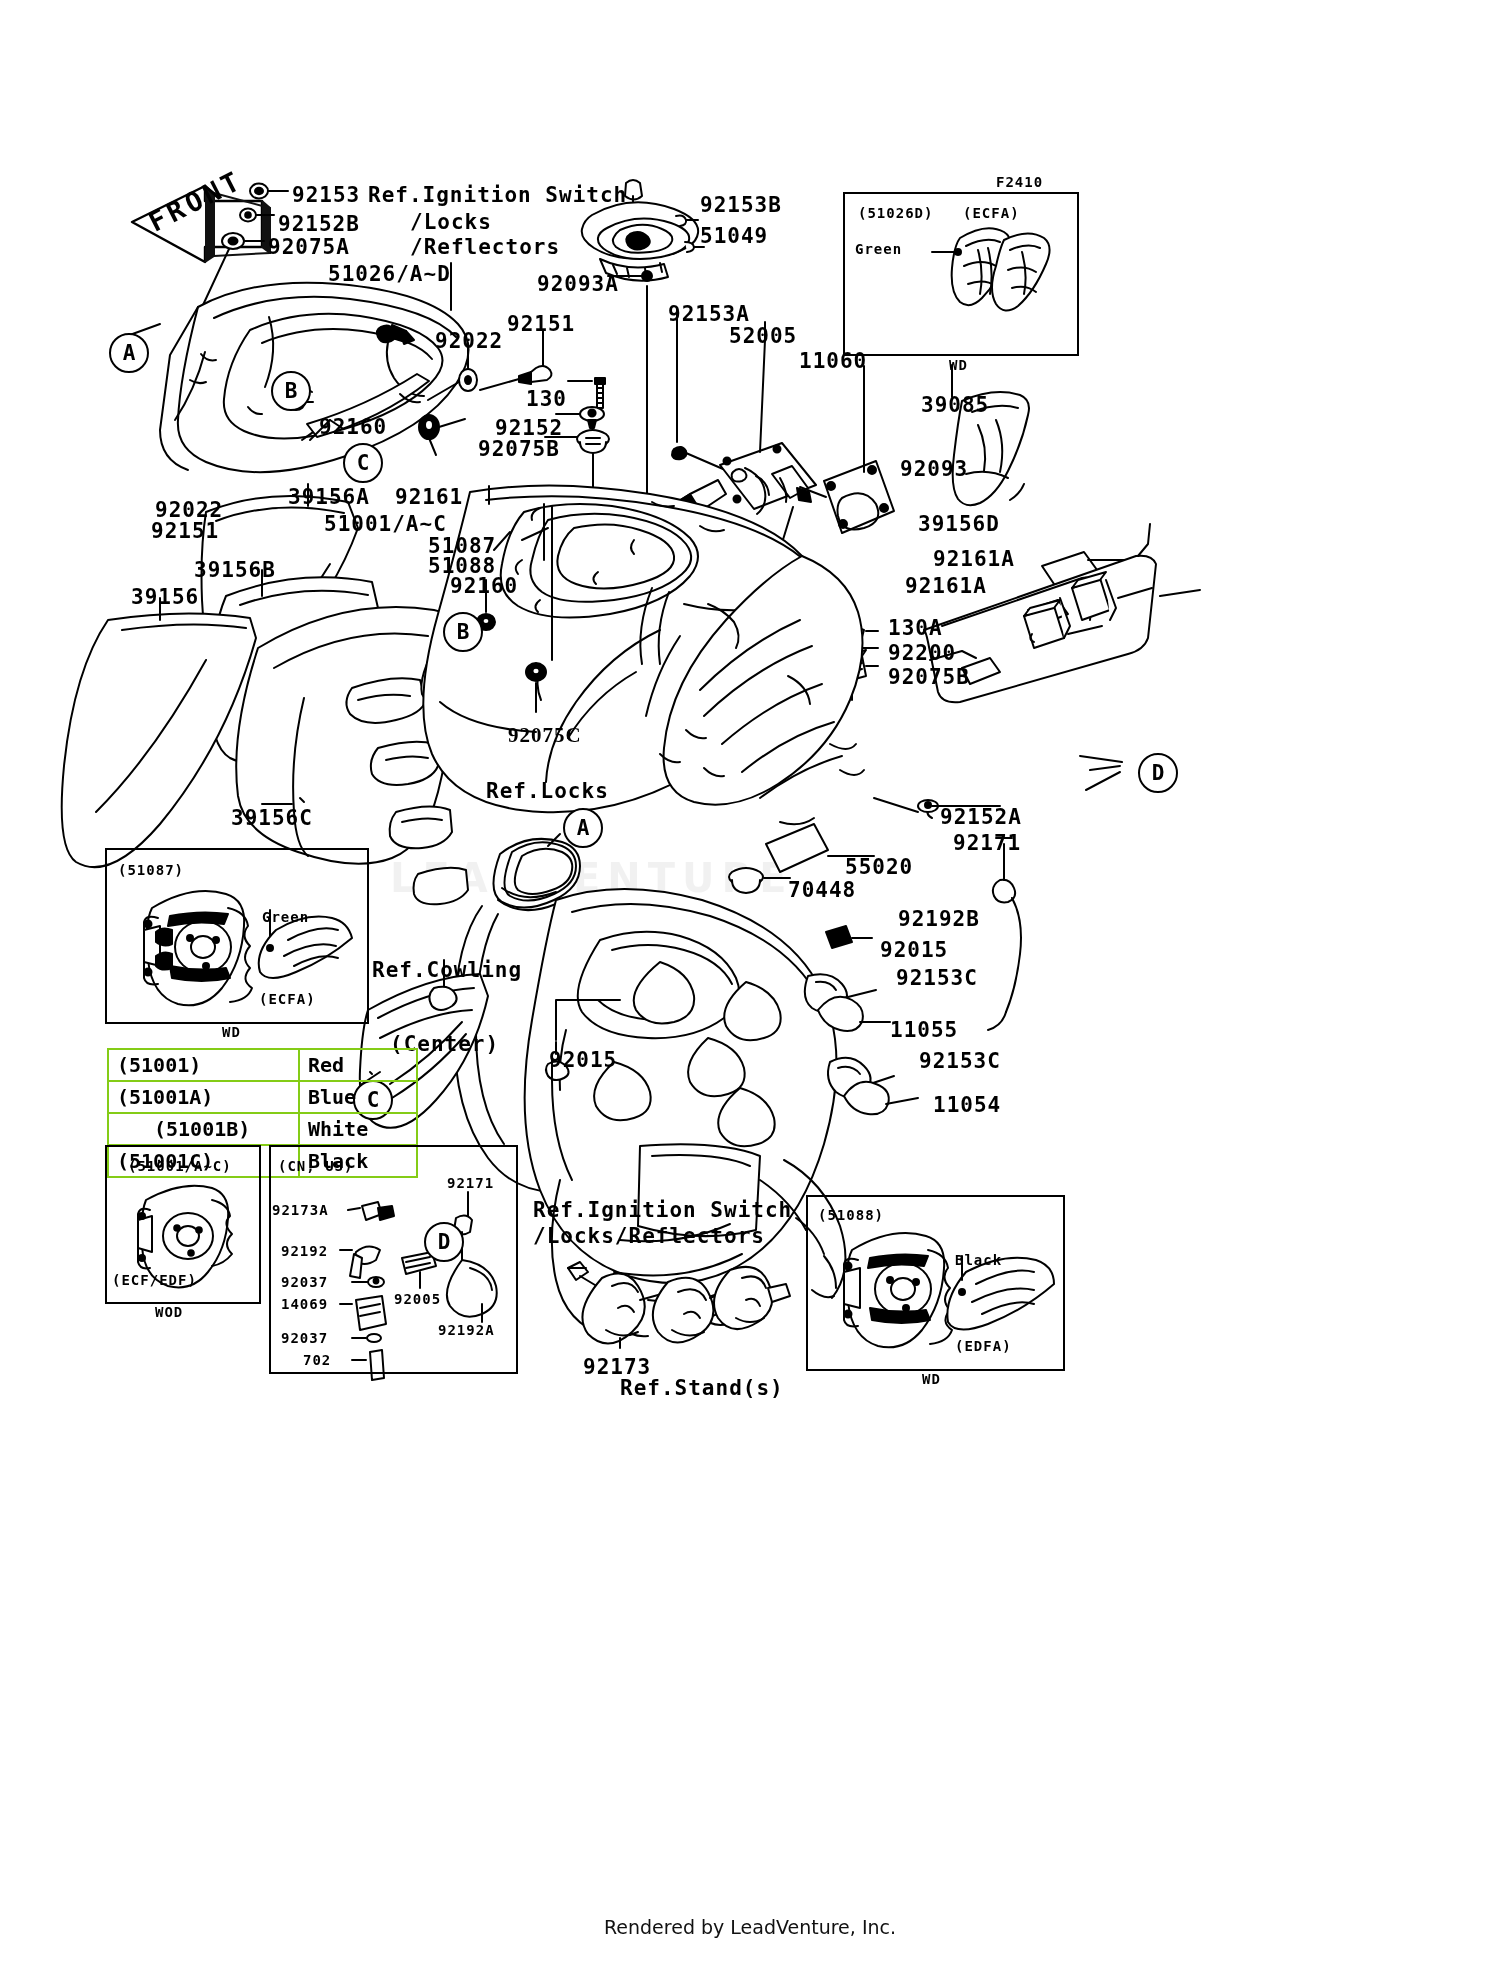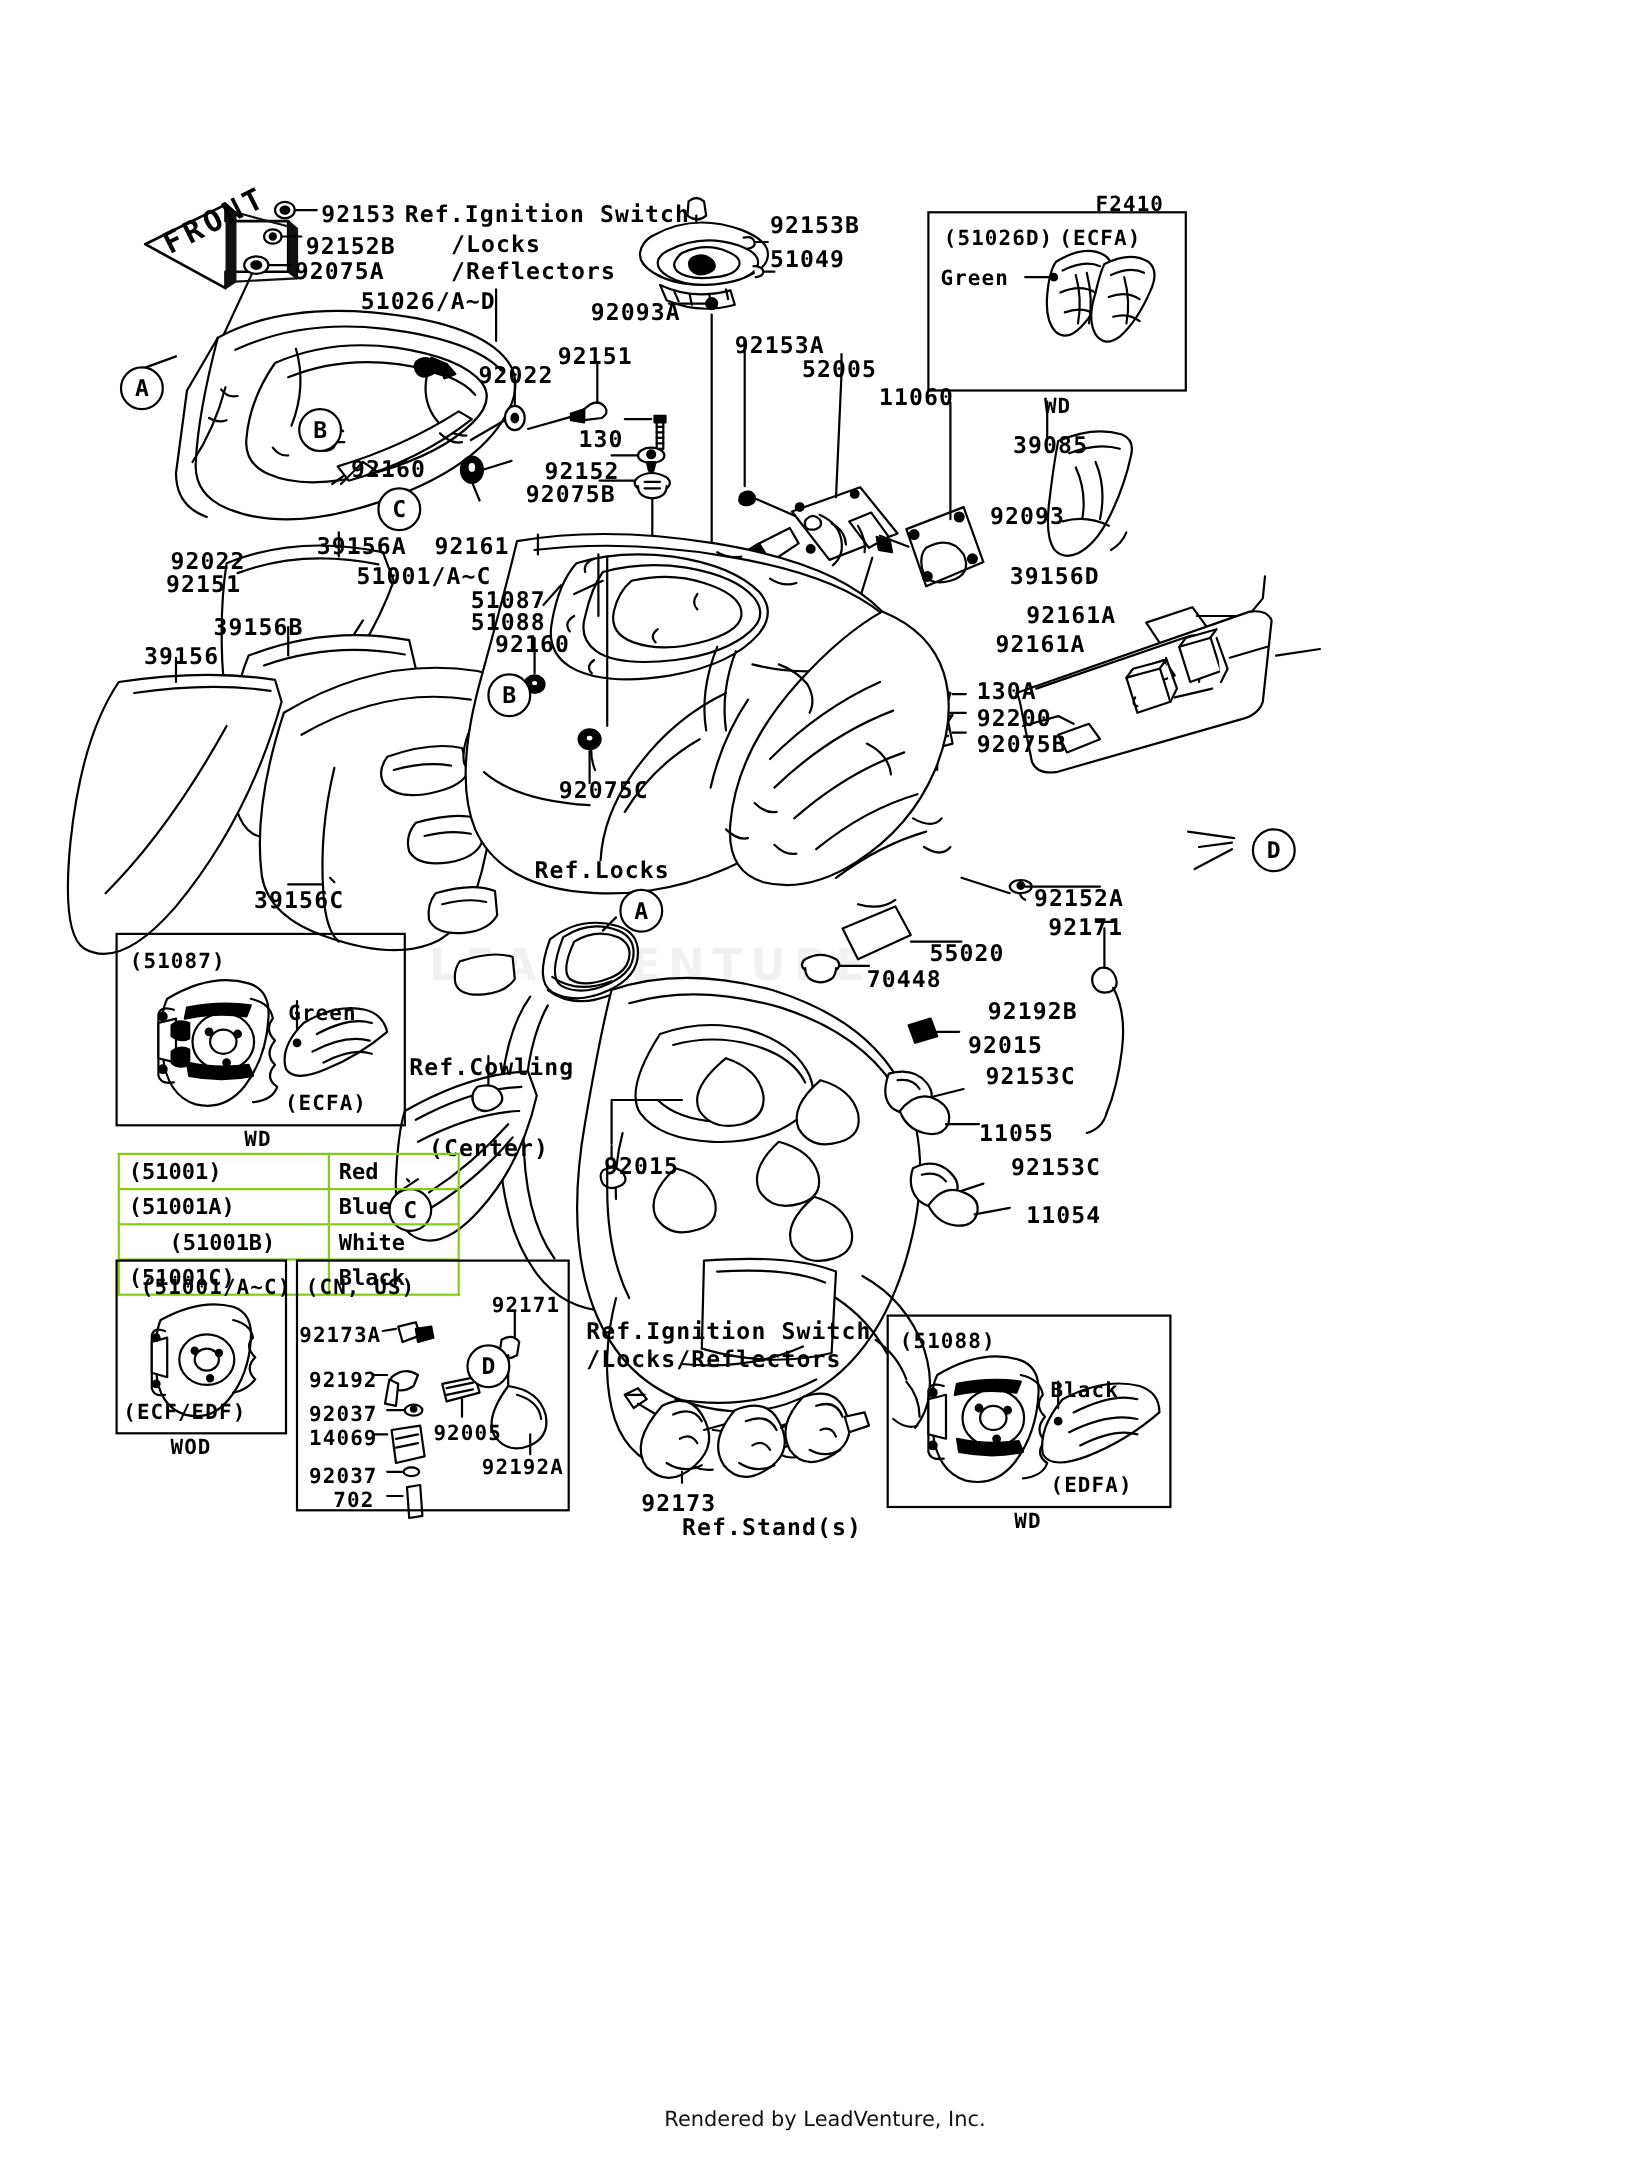--- a/index.html
+++ b/index.html
@@ -2,21 +2,21 @@
 <html><head>
 <meta charset="utf-8">
 <style>
   html,body{margin:0;padding:0;background:#ffffff;}
   body{width:1500px;height:1962px;position:relative;
        font-family:"DejaVu Sans Mono","Liberation Mono",monospace;color:#000;}
   #sheet{position:absolute;left:0;top:0;width:1500px;height:1962px;overflow:hidden;}
   svg.art{position:absolute;left:0;top:0;width:1500px;height:1962px;}
   .lbl{position:absolute;white-space:pre;font-family:"DejaVu Sans Mono","Liberation Mono",monospace;
        font-weight:bold;font-size:21px;letter-spacing:1px;line-height:1.28;color:#000;}
-  .lbl.sm{font-size:19px;}
+  .lbl.sm{font-size:14px;}
   .callout{position:absolute;width:36px;height:36px;border:2.2px solid #000;border-radius:50%;
            display:flex;align-items:center;justify-content:center;font-weight:bold;font-size:21px;
            background:#fff;font-family:"DejaVu Sans Mono","Liberation Mono",monospace;}
   .box{position:absolute;border:2.2px solid #000;background:transparent;}
   .tbl{position:absolute;border-collapse:collapse;}
   .tbl td{border:2px solid #84cc16;font-family:"DejaVu Sans Mono","Liberation Mono",monospace;
           font-weight:bold;font-size:20px;padding:2px 8px;height:26px;white-space:pre;}
   .footer{position:absolute;left:0;width:1500px;text-align:center;
           font-family:"DejaVu Sans","Liberation Sans",sans-serif;font-size:19px;color:#111;}
   .wm{position:absolute;color:rgba(0,0,0,0.055);font-weight:bold;
@@ -602,21 +602,21 @@
       <div class="lbl" style="left: 155px; top: 497px;">92022</div>
       <div class="lbl" style="left: 151px; top: 518px;">92151</div>
       <div class="lbl" style="left: 288px; top: 484px;">39156A</div>
       <div class="lbl" style="left: 395px; top: 484px;">92161</div>
       <div class="lbl" style="left: 324px; top: 511px;">51001/A~C</div>
       <div class="lbl" style="left: 428px; top: 533px;">51087</div>
       <div class="lbl" style="left: 428px; top: 553px;">51088</div>
       <div class="lbl" style="left: 450px; top: 573px;">92160</div>
       <div class="lbl" style="left: 194px; top: 557px;">39156B</div>
       <div class="lbl" style="left: 131px; top: 584px;">39156</div>
-      <div class="lbl" style="left: 508px; top: 705px;">92075C</div>
+      <div class="lbl" style="left: 508px; top: 722px; font-family: Liberation Serif, serif;">92075C</div>
       <div class="lbl" style="left: 231px; top: 805px;">39156C</div>
       <div class="lbl" style="left: 940px; top: 804px;">92152A</div>
       <div class="lbl" style="left: 953px; top: 830px;">92171</div>
       <div class="lbl" style="left: 845px; top: 854px;">55020</div>
       <div class="lbl" style="left: 788px; top: 877px;">70448</div>
       <div class="lbl" style="left: 898px; top: 906px;">92192B</div>
       <div class="lbl" style="left: 880px; top: 937px;">92015</div>
       <div class="lbl" style="left: 896px; top: 965px;">92153C</div>
       <div class="lbl" style="left: 890px; top: 1017px;">11055</div>
       <div class="lbl" style="left: 919px; top: 1048px;">92153C</div>

